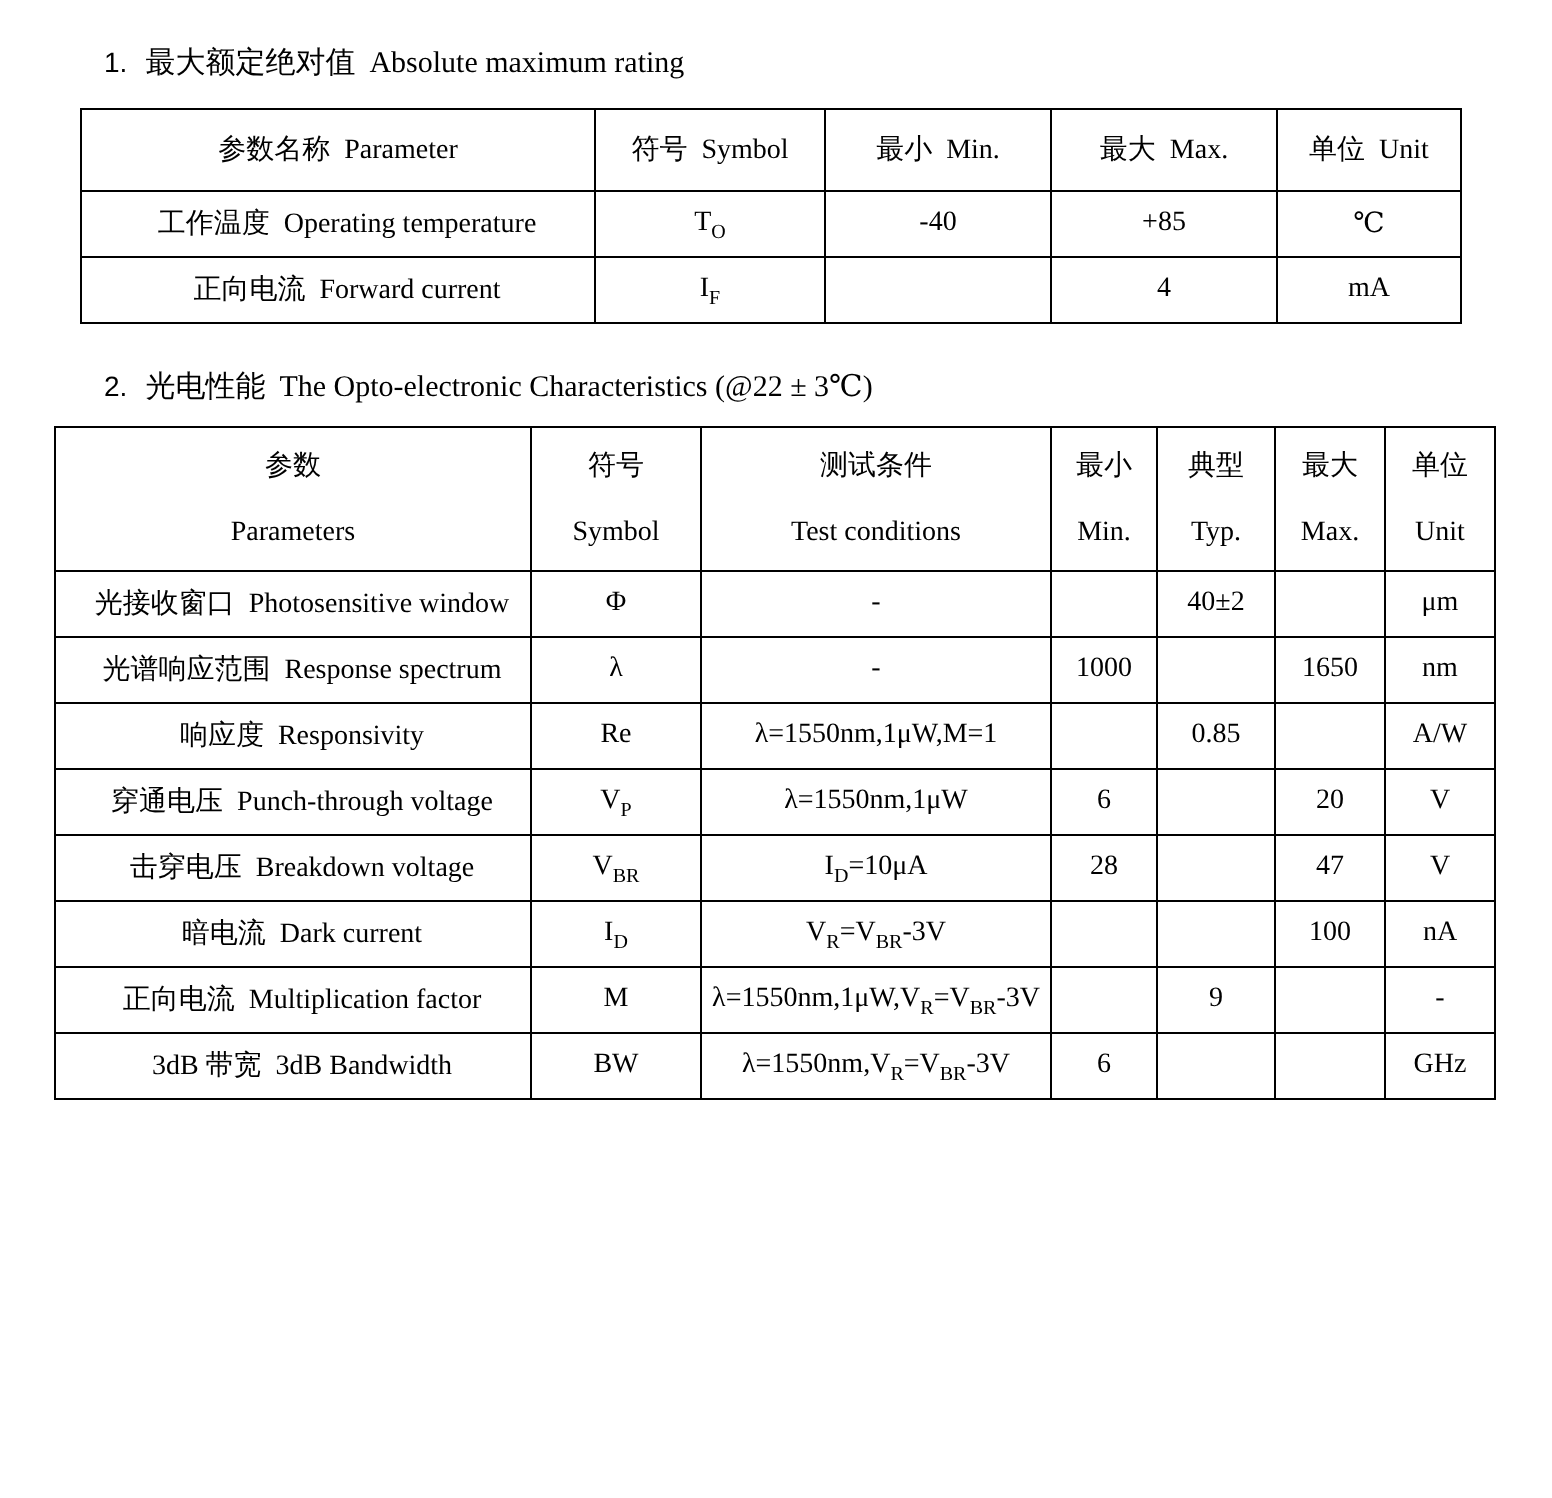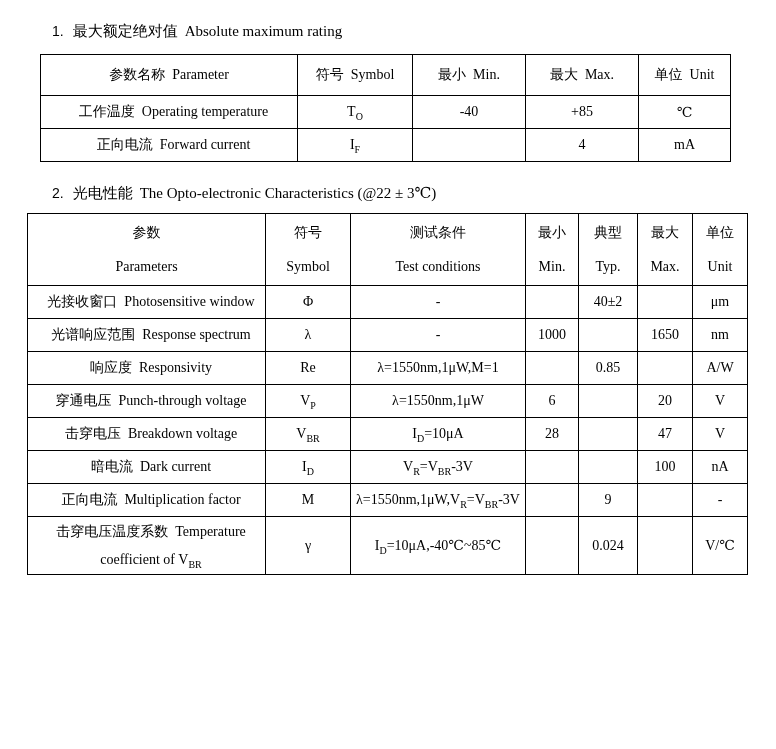--- a/index.html
+++ b/index.html
@@ -197,23 +197,23 @@
   </tr>
   <tr>
     <td class="c-param"><span>正向电流</span><span class="en-gap">Multiplication factor</span></td>
     <td>M</td>
     <td>λ=1550nm,1μW,V<sub>R</sub>=V<sub>BR</sub>-3V</td>
     <td></td>
     <td>9</td>
     <td></td>
     <td>-</td>
   </tr>
-  <tr class="r-tall">
-    <td class="c-param"><span>击穿电压温度系数</span><span class="en-gap">Temperature<br>coefficient of V<sub>BR</sub></span></td>
-    <td>γ</td>
-    <td>I<sub>D</sub>=10μA,-40℃~85℃</td>
-    <td></td>
-    <td>0.024</td>
-    <td></td>
-    <td>V/℃</td>
+  <tr>
+    <td class="c-param"><span>3dB 带宽</span><span class="en-gap">3dB Bandwidth</span></td>
+    <td>BW</td>
+    <td>λ=1550nm,V<sub>R</sub>=V<sub>BR</sub>-3V</td>
+    <td>6</td>
+    <td></td>
+    <td></td>
+    <td>GHz</td>
   </tr>
 </tbody>
   </table>
 
 </body></html>

